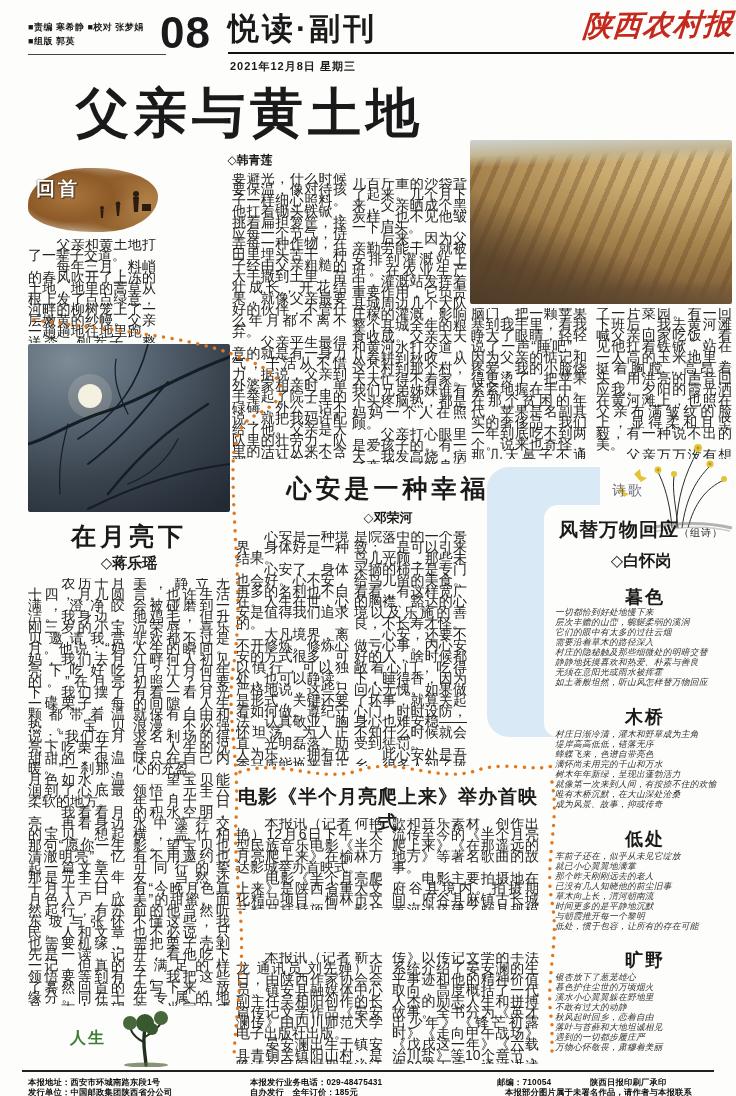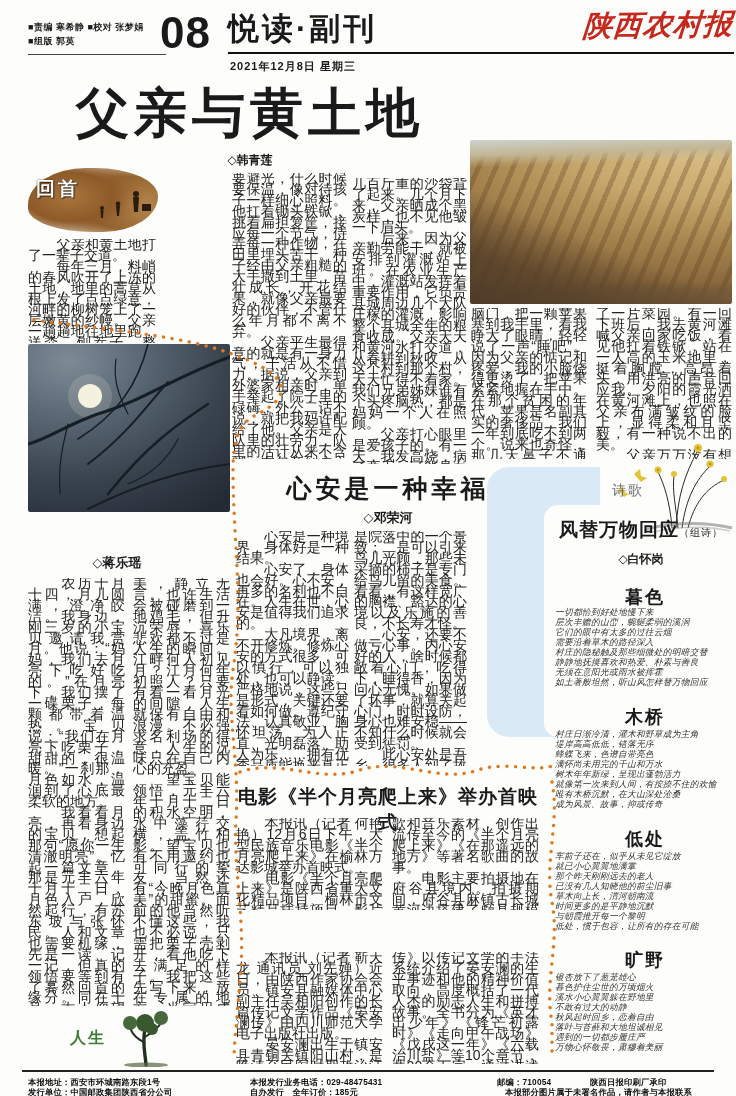--- a/index.html
+++ b/index.html
@@ -39,21 +39,21 @@
       radial-gradient(75% 85% at 32% 45%,#a8753d 0%,#8d5a28 45%,rgba(141,90,40,.25) 78%,rgba(0,0,0,0) 95%),
       radial-gradient(60% 70% at 78% 55%,#cb9e63 0%,#9a6a33 60%,rgba(154,106,51,0) 92%);
     border-radius:48% 52% 46% 54%/62% 48% 60% 40%;}
   .huishou-label{position:absolute;left:8px;top:8px;font-size:19px;font-weight:900;color:#fff;
     letter-spacing:3px;text-shadow:0 0 2px #3a2510,1px 1px 0 #3a2510;}
   
   .moonphoto{left:28px;top:344px;width:202px;height:168px;overflow:hidden;border-radius:2px;
     background:radial-gradient(120% 110% at 20% 10%,#7d8b97 0%,#55626f 35%,#39434e 65%,#222a33 100%);}
   
   .ymtitle{left:28px;top:520px;width:202px;text-align:center;font-size:25px;font-weight:900;letter-spacing:4px;}
-  .ymauthor{left:16px;top:554px;width:202px;text-align:center;font-size:13px;font-weight:bold;}
+  .ymauthor{left:28px;top:554px;width:202px;text-align:center;font-size:15px;font-weight:bold;}
   .ym1{left:28px;top:578px;width:97px;height:428px;}
   .ym2{left:133px;top:578px;width:97px;height:428px;}
   .life{left:70px;top:1008px;width:140px;height:60px;display:flex;align-items:center;gap:6px;}
   .life-label{font-size:16px;font-weight:900;color:#3f7d36;letter-spacing:2px;}
   
   .xatitle{left:232px;top:472px;width:312px;text-align:center;font-size:25px;font-weight:900;letter-spacing:4px;}
   .xaauthor{left:232px;top:509px;width:312px;text-align:center;font-size:13px;font-weight:bold;}
   .xa1{left:236px;top:531px;width:113px;height:235px;}
   .xa2{left:354px;top:531px;width:113px;height:235px;}
   
@@ -66,21 +66,21 @@
   
   .bluepanel{left:487px;top:467px;width:247px;height:270px;background:#d9e9f6;border-radius:22px;}
   .whiteinset-r{left:600px;top:467px;width:134px;height:270px;background:#fdfdfb;border-radius:0 22px 22px 0;}
   .whiteinset{left:544px;top:505px;width:190px;height:232px;background:#fdfdfb;border-radius:14px;}
   .poetry-graphic{left:606px;top:436px;width:128px;height:98px;}
   .shige-label{left:612px;top:482px;font-size:14px;color:#667;letter-spacing:2px;
      font-family:"DejaVu Serif",serif;}
   .ptitle{left:548px;top:517px;width:186px;text-align:center;font-size:19px;font-weight:900;letter-spacing:1px;
      font-family:"DejaVu Serif","Liberation Serif",serif;}
   .ptitle small{font-size:10px;font-weight:normal;}
-  .pauthor{left:548px;top:551px;width:186px;text-align:center;font-size:12px;font-weight:bold;}
+  .pauthor{left:548px;top:551px;width:186px;text-align:center;font-size:16px;font-weight:bold;}
   .psechead{width:178px;left:556px;text-align:center;font-size:18px;font-weight:900;letter-spacing:2px;}
   .poem{width:180px;left:555px;font-size:8.7px;line-height:10px;white-space:pre-line;
      font-family:"DejaVu Serif","Liberation Serif",serif;font-style:italic;color:#333;letter-spacing:.3px;}
   .h-muse{top:585px;} .l-muse{top:607px;}
   .h-bridge{top:705px;} .l-bridge{top:729px;}
   .h-low{top:827px;} .l-low{top:851px;}
   .h-wild{top:948px;} .l-wild{top:972px;}
   
   .footrule{left:22px;top:1070px;width:692px;height:2px;background:#222;}
   .foot{font-size:8.3px;font-weight:bold;letter-spacing:.2px;color:#111;}
@@ -145,20 +145,21 @@
         <path d="M180,60 C150,80 120,100 80,150" stroke-width="2.4"></path>
         <path d="M120,0 C110,40 90,70 50,95" stroke-width="1.6"></path>
         <path d="M202,120 C160,125 110,140 60,165" stroke-width="2"></path>
         <path d="M100,70 C90,50 85,35 88,15" stroke-width="1.2"></path>
         <path d="M150,95 C140,115 125,130 100,140" stroke-width="1.2"></path>
         <path d="M40,80 C35,100 30,120 32,150" stroke-width="1.2"></path>
       </g>
     </svg>
   </div>
 
+  <div class="abs ymtitle">在月亮下</div>
   <div class="abs ymauthor">◇蒋乐瑶</div>
   <div class="abs body ym1">　　农历十月十四，月儿圆满，澄净皎洁。我身边，刚三岁的小宝贝邀请我赏月。他说：“妈妈，我们去月亮下吃好吃的。”在月亮下，我们摆了一碟栗子，每颗都带着温热。宝贝说：“我们在月亮下吃栗子，甜甜的，很温暖。”一刹那，月色如水，温润到了心底最柔软的地方。
 　　我看看月亮，再看身边的宝贝，想起那句“愿你一生清澈明亮”。忆起一篇文章，那是元丰六年十月十二日，月色入户，欣然起行，有苏东坡与张怀民。人和文章也需要机缘，先是一读、记一记，但真的领悟要等到有了蓦然回首的缘分。同在十月，古人仰望一轮月，那宋朝的夜是否和此刻一样静谧。月儿包容所有的思绪，照映万里江天，千江水千江月。
 　　我在想，“在月亮下”这四个字真浪漫真温暖。寻常的事物跟在后面也会染上一层月光。在月亮下并排坐，在月亮下发呆，在月亮下说说话。银盘在九天，看无数灯组成人间烟火，肆意满的光辉包裹大地上的一切。普通的日子，因为月光的参与，有了温度，有了诗意。
 　　我想告诉身边的小宝贝，希望他永远都有看月亮的心境……</div>
   <div class="abs body ym2">美，静立无言。也许生活会被碰磨到一地鸡毛，但升沉荣辱、喜乐悲欢都不过是人生的瞬间。江畔何人初见月？江月何年初照人？只要有看一看月光的间隙，人生就保有自由和浪漫。不必强求名利场的得意，人生的况味只在自己内心的充盈。
 　　望宝贝能领悟，元丰六年十月十二日的积水空明，水中藻荇交横，盖竹柏影。望宝贝也有不用邀约也可同行的挚友，当然还有“今晚月色真美”的甜蜜。面前的他当然听不懂这些，我也不必说，只需把栗子壳剥开，看他吃下去满足的样子。我把这些先写下来，放在专属的地方。当宝贝成年后，我要告诉他，在他孩童时，已有诗人的情怀和对生活的热爱，这是人生的底色。
 　　我们都是望月的闲人，从纷繁复杂中抽身，站在一旁观望生活，美丽又孤独，欣喜又寂静。这世间总有朗月可以仰望，总有河山值得拜访，人潮汹涌不必急不必挤，云海翻腾不过是云卷云舒。什么是真正的成功？按照自己的方式去度过一生。月色无言，温柔是一种坚定的力量，如月光，静静地流淌，穿过千万年。对身旁的小宝贝而言，在月光下，还有我的爱，连绵不绝。</div>
   <div class="abs life">
     <span class="life-label">人生</span>

